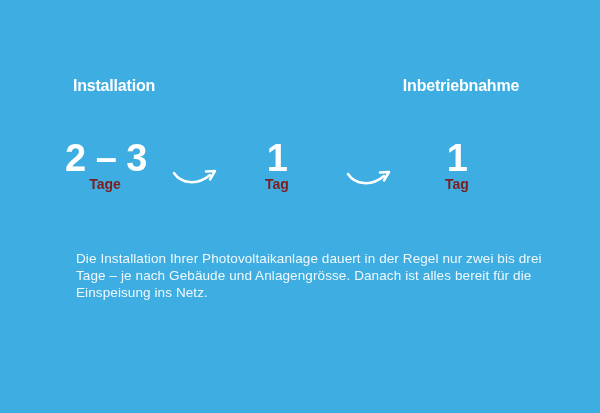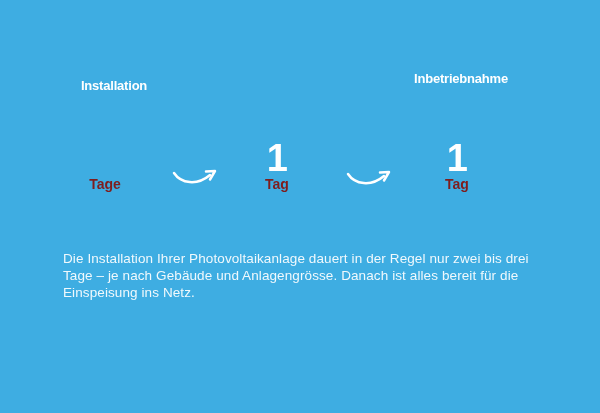--- a/index.html
+++ b/index.html
@@ -12,21 +12,21 @@
     width: 600px;
     height: 413px;
     background: #3EADE2;
     overflow: hidden;
     font-family: "Liberation Sans", sans-serif;
   }
   .step-title {
     position: absolute;
     transform: translateX(-50%);
     color: #ffffff;
-    font-size: 13px;
+    font-size: 16px;
     font-weight: bold;
     letter-spacing: -0.2px;
     white-space: nowrap;
     line-height: 18px;
   }
   .duration {
     position: absolute;
     transform: translateX(-50%);
     color: #ffffff;
     font-size: 38px;
@@ -44,56 +44,57 @@
     white-space: nowrap;
     line-height: 17px;
   }
   .arrow {
     position: absolute;
     width: 46px;
     height: 22px;
   }
   .copy {
     position: absolute;
-    left: 63px;
+    left: 76px;
     top: 250px;
   }
   .copy p {
     margin: 0;
     color: rgba(255, 255, 255, 0.92);
     font-size: 13.5px;
     line-height: 17px;
     font-weight: normal;
     white-space: pre;
     letter-spacing: 0.1px;
   }
   .copy p + p {
     margin-top: 15px;
   }
   
   .t1 { left: 114px; top: 77px; }
   .t2 { left: 284px; top: 77px; }
-  .t3 { left: 461px; top: 70px; }
+  .t3 { left: 461px; top: 77px; }
   .d1 { left: 106px;   top: 139px; }
   .d2 { left: 277px;   top: 139px; }
   .d3 { left: 457px;   top: 139px; }
   .u1 { left: 105px;   top: 176px; }
   .u2 { left: 277px;   top: 176px; }
   .u3 { left: 457px;   top: 176px; }
   .a1 { left: 172px; top: 168px; }
   .a2 { left: 346px; top: 169px; }
 </style>
 </head>
 <body>
 
 <div class="stage">
 
   <div class="step-title t1">Installation</div>
   <div class="step-title t3">Inbetriebnahme</div>
 
+  <div class="duration d1">2 – 3</div>
   <div class="duration d2">1</div>
   <div class="duration d3">1</div>
 
   <div class="unit u1">Tage</div>
   <div class="unit u2">Tag</div>
   <div class="unit u3">Tag</div>
 
   <svg class="arrow a1" viewBox="0 0 46 22" fill="none" stroke="#ffffff" stroke-width="2.5" stroke-linecap="round" stroke-linejoin="round">
     <path d="M 2,5 C 9,15.5 25,18 38,7"></path>
     <polyline points="34,3.5 43,3 38,11.5"></polyline>

